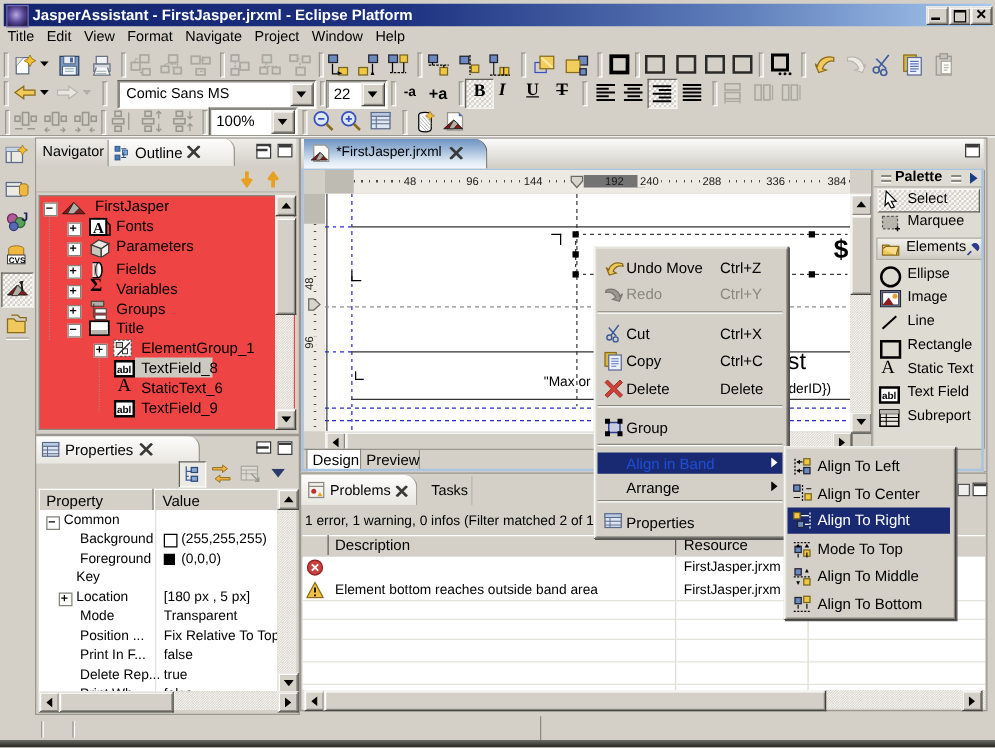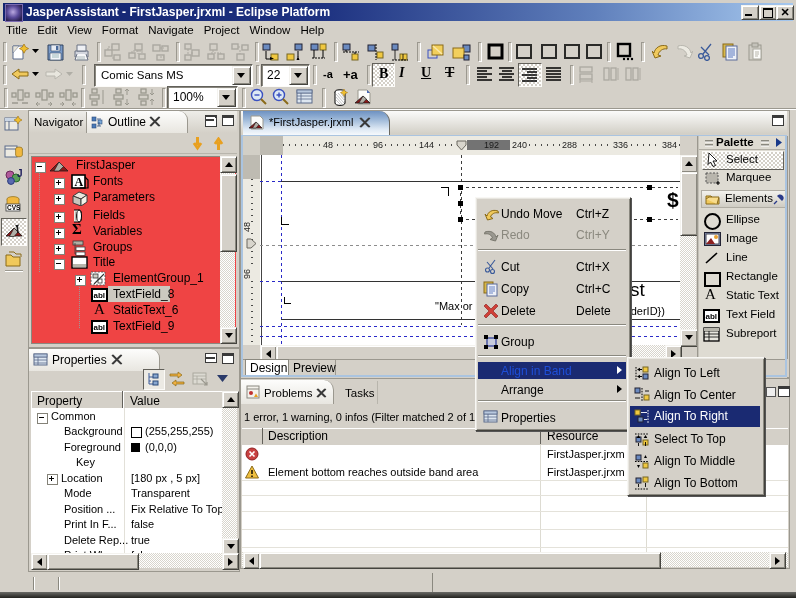--- a/index.html
+++ b/index.html
@@ -629,21 +629,21 @@
       <div class="abs" style="left:6px;top:5px;width:9px;height:9px;background:#fff;border:1px solid #848278">
           <div class="abs" style="left:1px;top:3px;width:5px;height:1px;background:#000"></div>
         </div>
       <div class="abs" style="left:20px;top:2px">Common</div>
       <div class="abs" style="left:33px;top:17px">Background</div>
       <div class="abs" style="left:100px;top:19px;width:9px;height:9px;background:#fff;border:1px solid #000"></div>
       <div class="abs" style="left:114px;top:17px">(255,255,255)</div>
       <div class="abs" style="left:33px;top:33px">Foreground</div>
       <div class="abs" style="left:100px;top:35px;width:9px;height:9px;background:#000"></div>
       <div class="abs" style="left:114px;top:33px">(0,0,0)</div>
-      <div class="abs" style="left:45px;top:48px">Key</div>
+      <div class="abs" style="left:30px;top:48px">Key</div>
       <div class="abs" style="left:16px;top:66px;width:9px;height:9px;background:#fff;border:1px solid #848278">
           <div class="abs" style="left:1px;top:3px;width:5px;height:1px;background:#000"></div>
           <div class="abs" style="left:3px;top:1px;width:1px;height:5px;background:#000"></div>
         </div>
       <div class="abs" style="left:30px;top:64px">Location</div>
       <div class="abs" style="left:100px;top:64px">[180 px , 5 px]</div>
       <div class="abs" style="left:33px;top:79px">Mode</div>
       <div class="abs" style="left:100px;top:79px">Transparent</div>
       <div class="abs" style="left:33px;top:95px">Position ...</div>
       <div class="abs" style="left:100px;top:95px;width:91px;overflow:hidden;white-space:nowrap">Fix Relative To Top</div>
@@ -1025,21 +1025,21 @@
         <path d="M7 3.5 h6 M10 10.5 h3" stroke="#fff" stroke-width="0.9"></path>
       </svg>
     <div class="abs" style="left:26px;top:51px;color:#fff">Align To Right</div>
     <svg class="abs" style="left:6px;top:74px" width="16" height="15">
         <path d="M1 2 h14" stroke="#000" stroke-dasharray="1.6 1.2"></path>
         <rect x="2" y="5" width="5" height="5" fill="#6a8ac0" stroke="#223"></rect>
         <rect x="9" y="8" width="5" height="5" fill="#f0c840" stroke="#762"></rect>
         <path d="M4.5 14 v-3 M11.5 14 v-4" stroke="#000" stroke-width="0.9"></path>
         <path d="M4.5 4 l-1.8 3 h3.6z M11.5 4 l-1.8 3 h3.6z" fill="#000" transform="translate(0,-1)"></path>
       </svg>
-    <div class="abs" style="left:26px;top:74px">Select To Top</div>
+    <div class="abs" style="left:26px;top:74px">Mode To Top</div>
     <svg class="abs" style="left:6px;top:96px" width="16" height="15">
         <path d="M1 7.5 h14" stroke="#000" stroke-dasharray="1.6 1.2"></path>
         <rect x="2" y="1" width="5" height="5" fill="#6a8ac0" stroke="#223"></rect>
         <rect x="9" y="9" width="5" height="5" fill="#f0c840" stroke="#762"></rect>
         <path d="M4.5 14 l-1.5 -3 h3z M11.5 1 l-1.5 3 h3z" fill="#000"></path>
       </svg>
     <div class="abs" style="left:26px;top:96px">Align To Middle</div>
     <svg class="abs" style="left:6px;top:118px" width="16" height="15">
         <path d="M1 13 h14" stroke="#000" stroke-dasharray="1.6 1.2"></path>
         <rect x="2" y="2" width="5" height="5" fill="#6a8ac0" stroke="#223"></rect>

